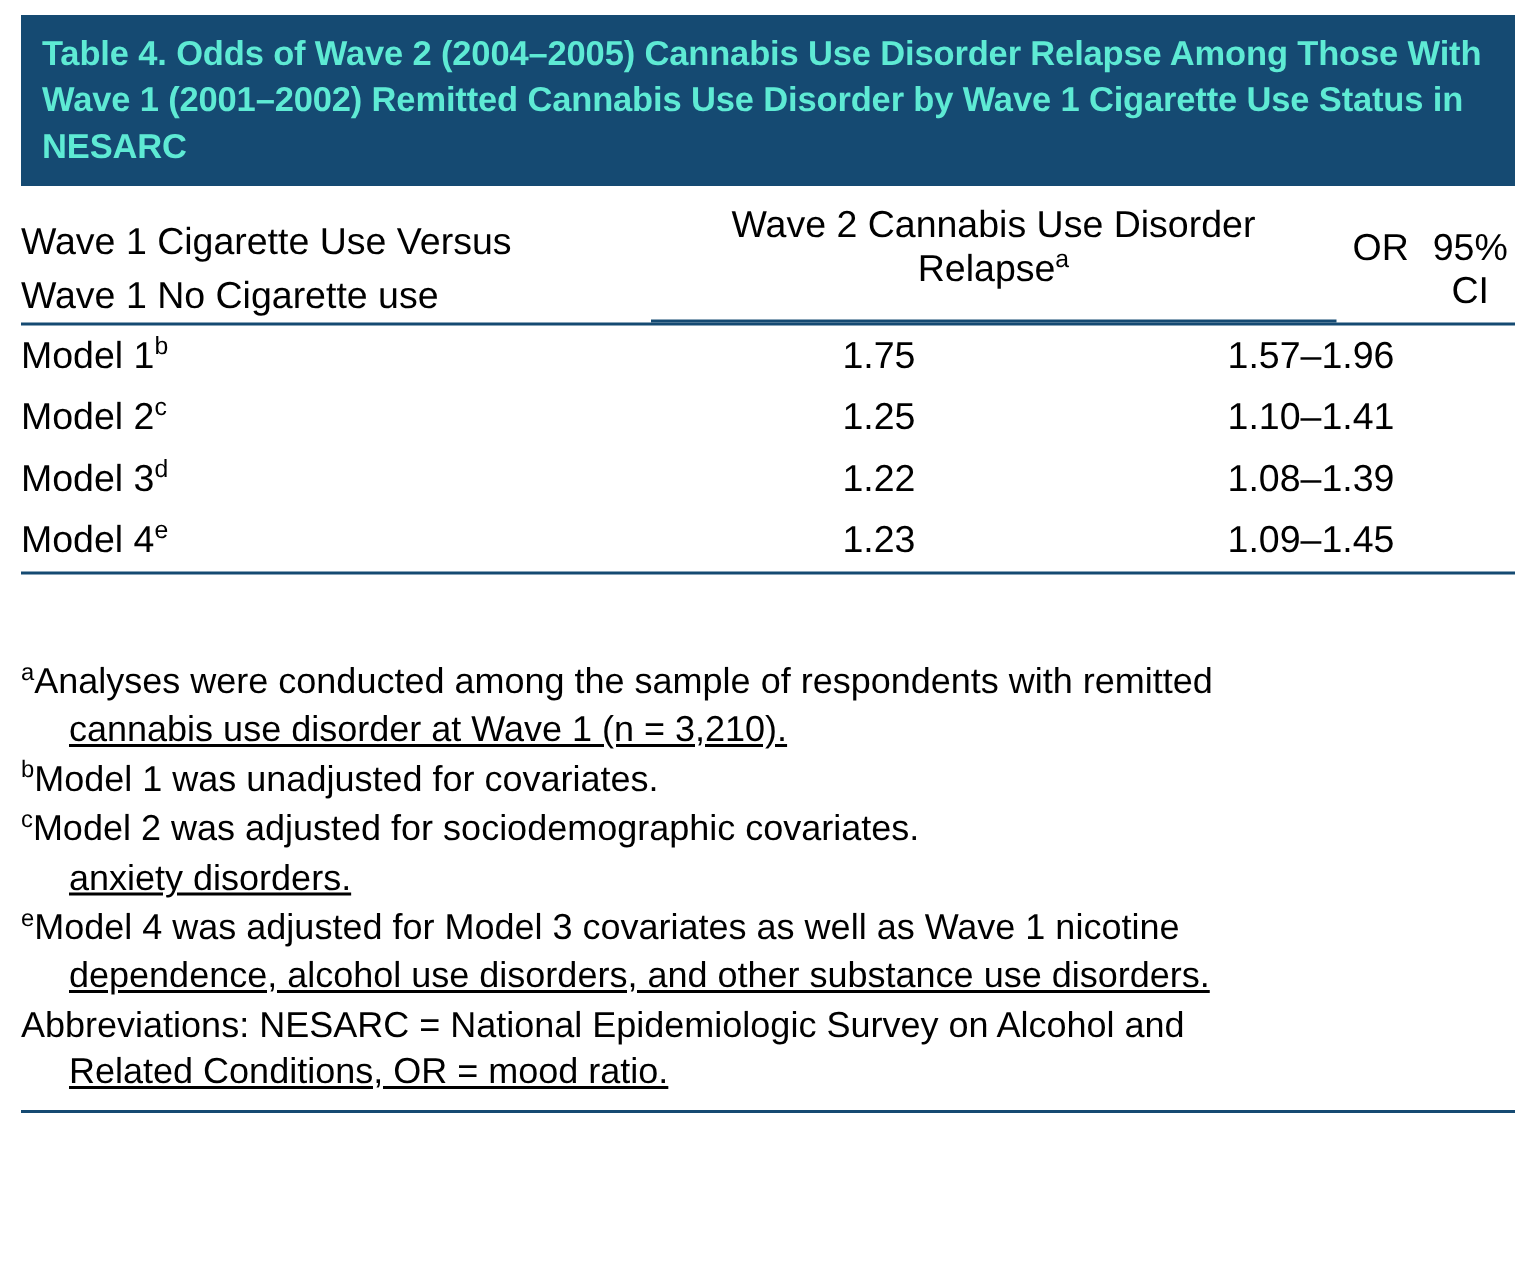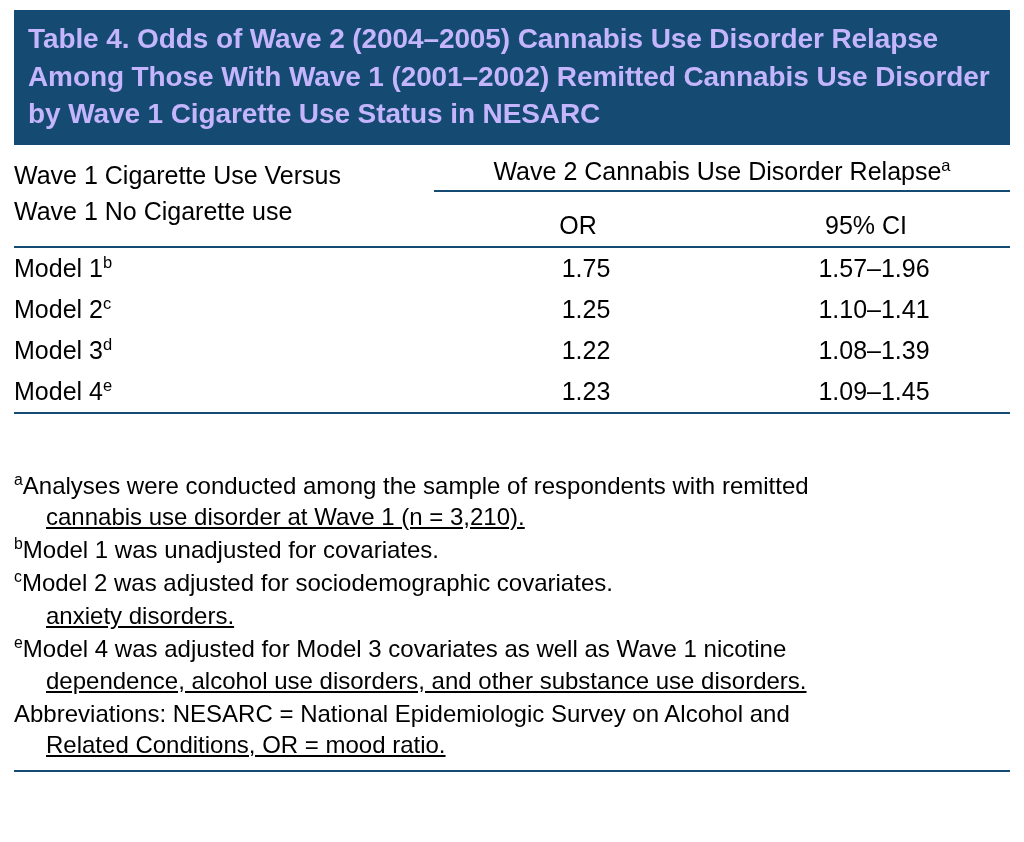--- a/index.html
+++ b/index.html
@@ -17,46 +17,46 @@
   .table-wrap {
     position: relative;
     width: 1024px;
     height: 842px;
     box-sizing: border-box;
     padding: 10px 14px 0 14px;
   }
   
   .title-banner {
     background: #154a72;
-    color: #c4b5fd;
-    font-size: 28px;
+    color: #5eead4;
+    font-size: 23px;
     font-weight: bold;
     line-height: 1.34;
     padding: 10px 14px 12px 14px;
     box-sizing: border-box;
     letter-spacing: -0.1px;
   }
   
   .head-block {
     display: flex;
     flex-direction: row;
-    align-items: flex-start;
+    align-items: flex-end;
     padding-top: 8px;
   }
   .stub-head {
     width: 420px;
     flex: 0 0 420px;
     font-size: 25px;
     line-height: 1.45;
     padding-top: 4px;
   }
   .span-head {
     flex: 1 1 auto;
     display: flex;
-    flex-direction: column;
+    flex-direction: row;
   }
   .span-head-label {
     text-align: center;
     font-size: 25px;
     padding: 4px 0 4px 0;
     border-bottom: 2px solid #154a72;
   }
   .sub-head-row {
     display: flex;
     flex-direction: row;

